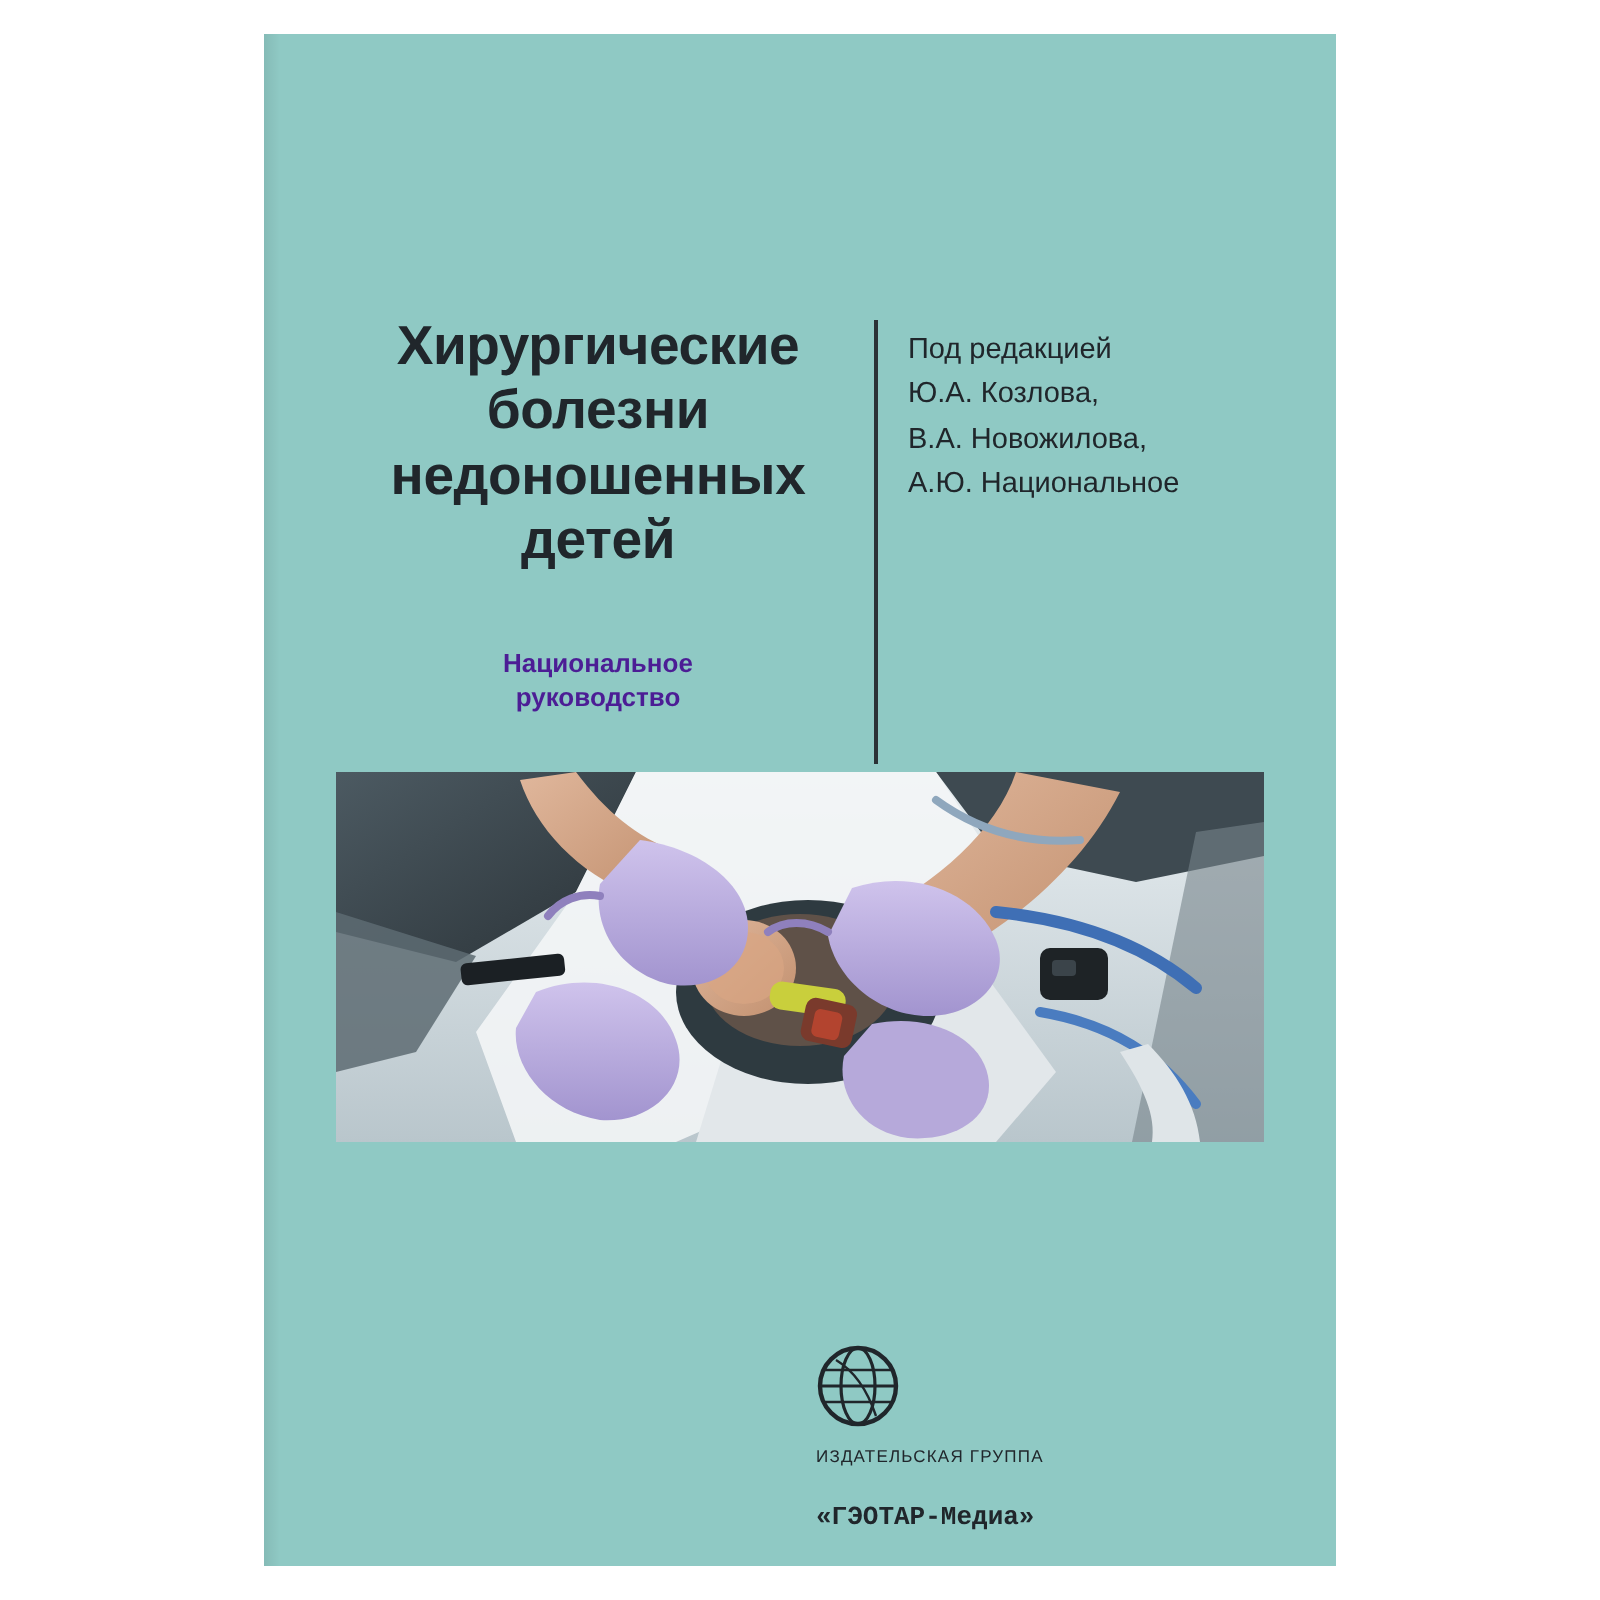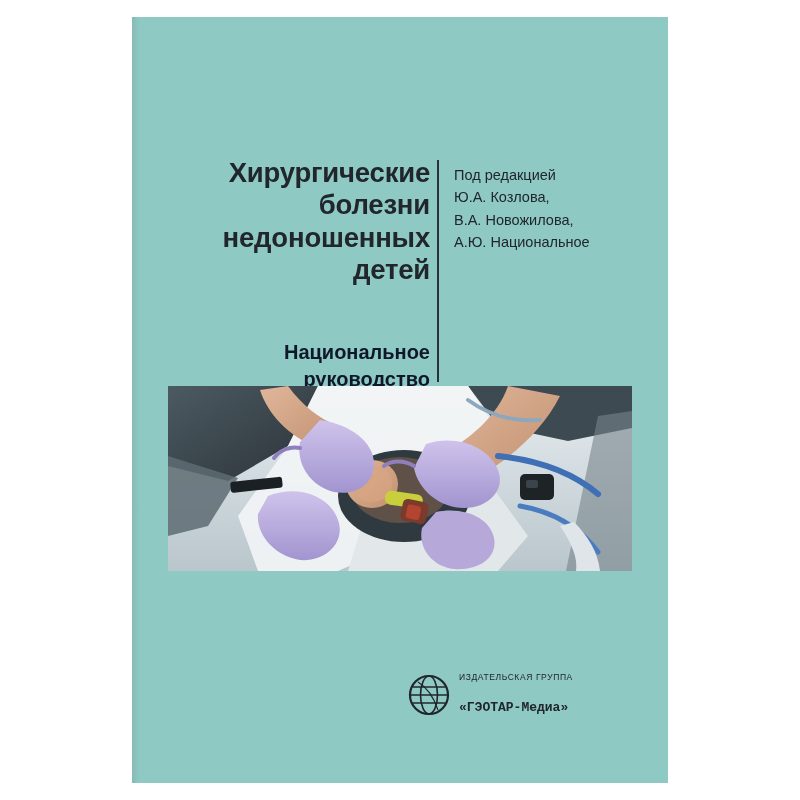--- a/index.html
+++ b/index.html
@@ -41,41 +41,41 @@
     background: linear-gradient(to right, rgba(0,0,0,0.07), rgba(0,0,0,0));
     pointer-events: none;
   }
 
   
   .title-block {
     position: absolute;
     left: 36px;
     top: 140px;
     width: 262px;
-    text-align: right;
+    text-align: center;
   }
 
   .title-main {
     font-family: "Liberation Sans", sans-serif;
     font-weight: bold;
     font-size: 27.5px;
     line-height: 1.18;
     color: #20262b;
     letter-spacing: -0.2px;
     margin: 0;
     white-space: pre-line;
   }
 
   .subtitle {
-    margin-top: 52px;
+    margin-top: 36px;
     font-family: "Liberation Sans", sans-serif;
     font-weight: bold;
-    font-size: 20px;
+    font-size: 13px;
     line-height: 1.35;
-    color: #0f172a;
+    color: #4c1d95;
     white-space: pre-line;
   }
 
   
   .vrule {
     position: absolute;
     left: 305px;
     top: 143px;
     width: 2px;
     height: 222px;
@@ -107,22 +107,23 @@
   }
 
   .photo svg { display: block; }
 
   
   .publisher {
     position: absolute;
     left: 276px;
     top: 655px;
     display: flex;
-    align-items: flex-end;
+    align-items: flex-start;
     gap: 9px;
+    flex-direction: column;
   }
 
   .pub-logo {
     width: 42px;
     height: 42px;
     flex: 0 0 auto;
   }
 
   .pub-text {
     font-family: "Liberation Sans", sans-serif;

